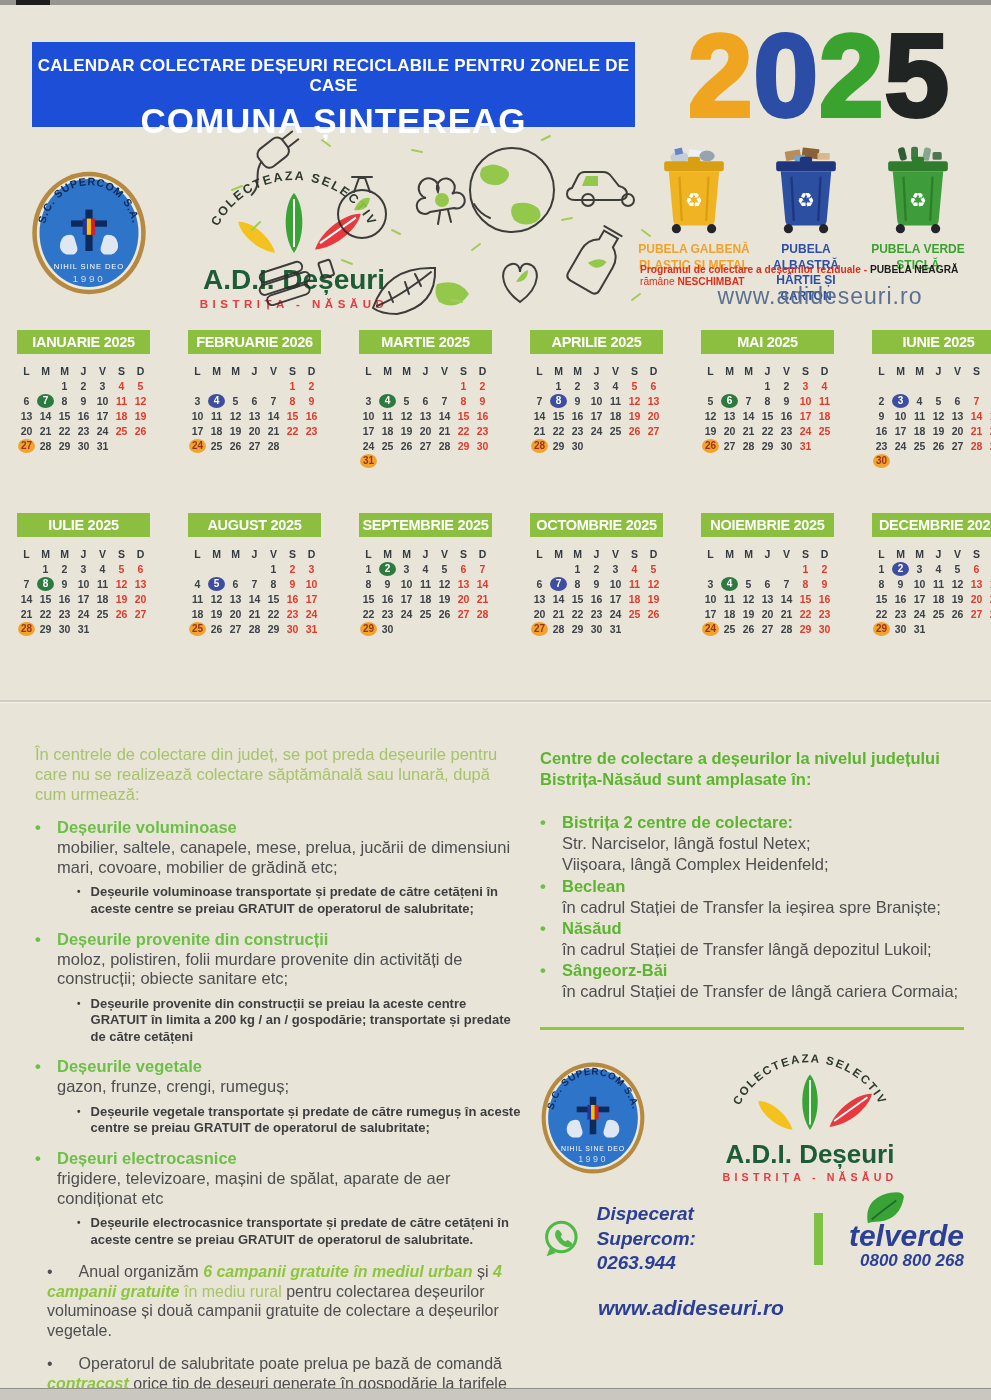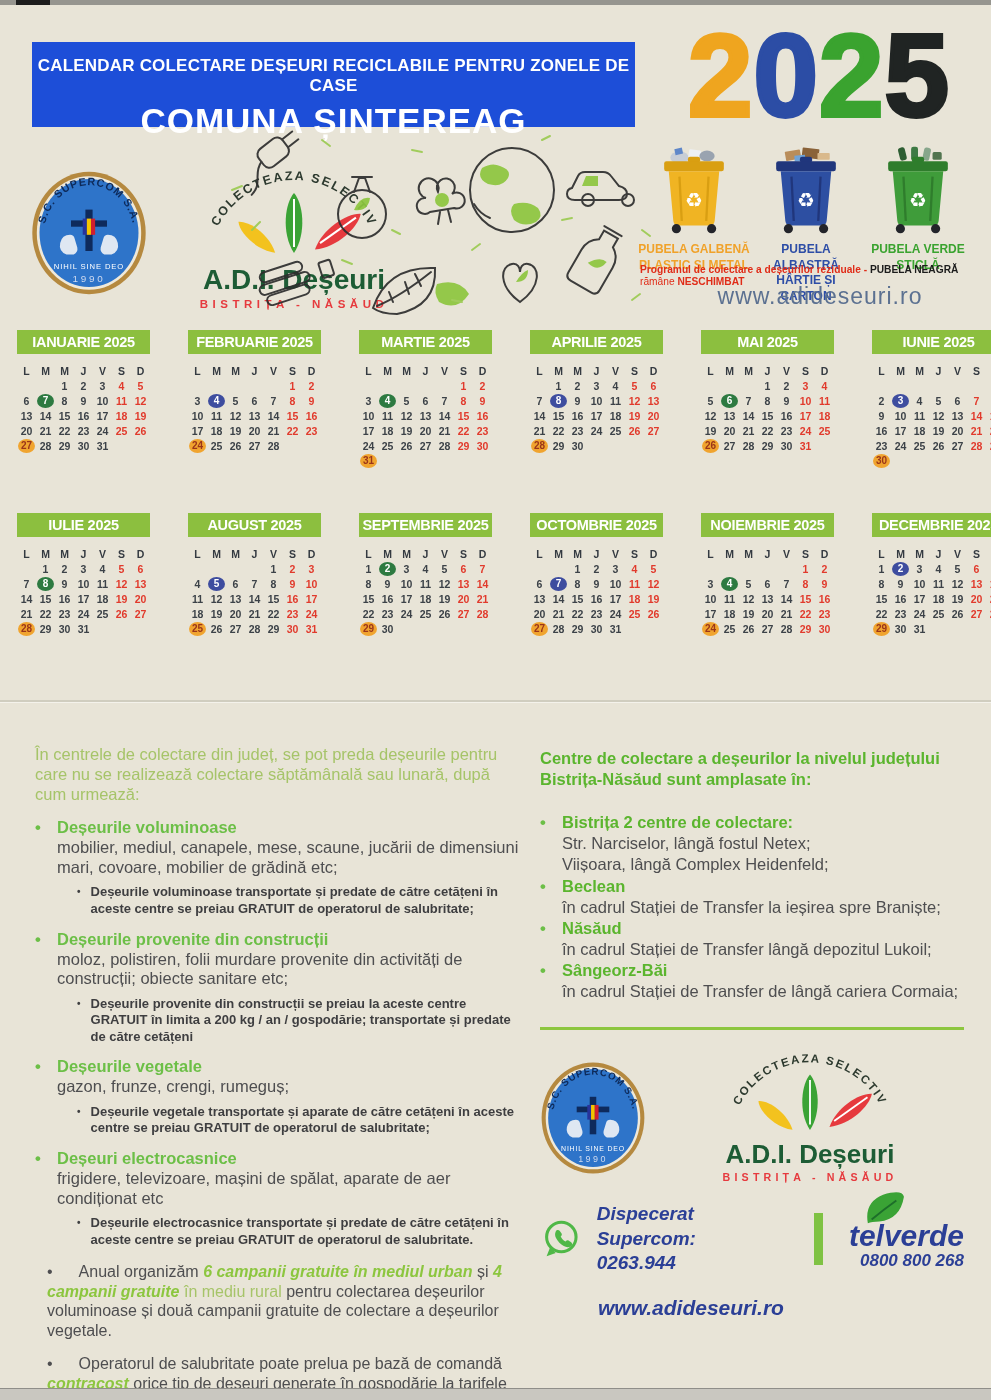--- a/index.html
+++ b/index.html
@@ -352,21 +352,21 @@
             <td class="c">29</td>
             <td class="c">30</td>
             <td class="c">31</td>
             <td class="c wk"></td>
             <td class="c wk"></td>
           </tr>
         </tbody>
       </table>
     </div>
   <div class="month">
-      <div class="month-title">FEBRUARIE 2025</div>
+      <div class="month-title">FEBRUARIE 2026</div>
       <table class="month-grid">
         <tbody>
           <tr>
             <th class="dh">L</th>
             <th class="dh">M</th>
             <th class="dh">M</th>
             <th class="dh">J</th>
             <th class="dh">V</th>
             <th class="dh">S</th>
             <th class="dh">D</th>
@@ -1054,21 +1054,21 @@
 <div class="fold-line"></div>
 
 <section class="info-left">
   <p class="intro t-light">În centrele de colectare din județ, se pot preda deșeurile pentru care nu se realizează colectare săptămânală sau lunară, după cum urmează:</p>
 
   <div class="bullet-block">
     <div class="bullet-head">
         <span class="dot">•</span>
         <span class="t-green-b">Deșeurile voluminoase</span>
       </div>
-    <p class="bullet-body">mobilier, mediul, canapele, mese, scaune, jucării de dimensiuni mari, covoare, mobilier de grădină etc;</p>
+    <p class="bullet-body">mobilier, saltele, canapele, mese, prelua, jucării de dimensiuni mari, covoare, mobilier de grădină etc;</p>
     <div class="sub">
         <span class="sdot">•</span>
         <span>Deșeurile voluminoase transportate și predate de către cetățeni în aceste centre se preiau GRATUIT de operatorul de salubritate;</span>
       </div>
   </div>
 
   <div class="bullet-block">
     <div class="bullet-head">
         <span class="dot">•</span>
         <span class="t-green-b">Deșeurile provenite din construcții</span>
@@ -1081,21 +1081,21 @@
   </div>
 
   <div class="bullet-block">
     <div class="bullet-head">
         <span class="dot">•</span>
         <span class="t-green-b">Deșeurile vegetale</span>
       </div>
     <p class="bullet-body">gazon, frunze, crengi, rumeguș;</p>
     <div class="sub">
         <span class="sdot">•</span>
-        <span>Deșeurile vegetale transportate și aparate de către cetățeni în aceste centre se preiau GRATUIT de  operatorul de salubritate;</span>
+        <span>Deșeurile vegetale transportate și predate de către rumeguș în aceste centre se preiau GRATUIT de  operatorul de salubritate;</span>
       </div>
   </div>
 
   <div class="bullet-block">
     <div class="bullet-head">
         <span class="dot">•</span>
         <span class="t-green-b">Deșeuri electrocasnice</span>
       </div>
     <p class="bullet-body">frigidere, televizoare, mașini de spălat, aparate de aer condiționat etc</p>
     <div class="sub">

